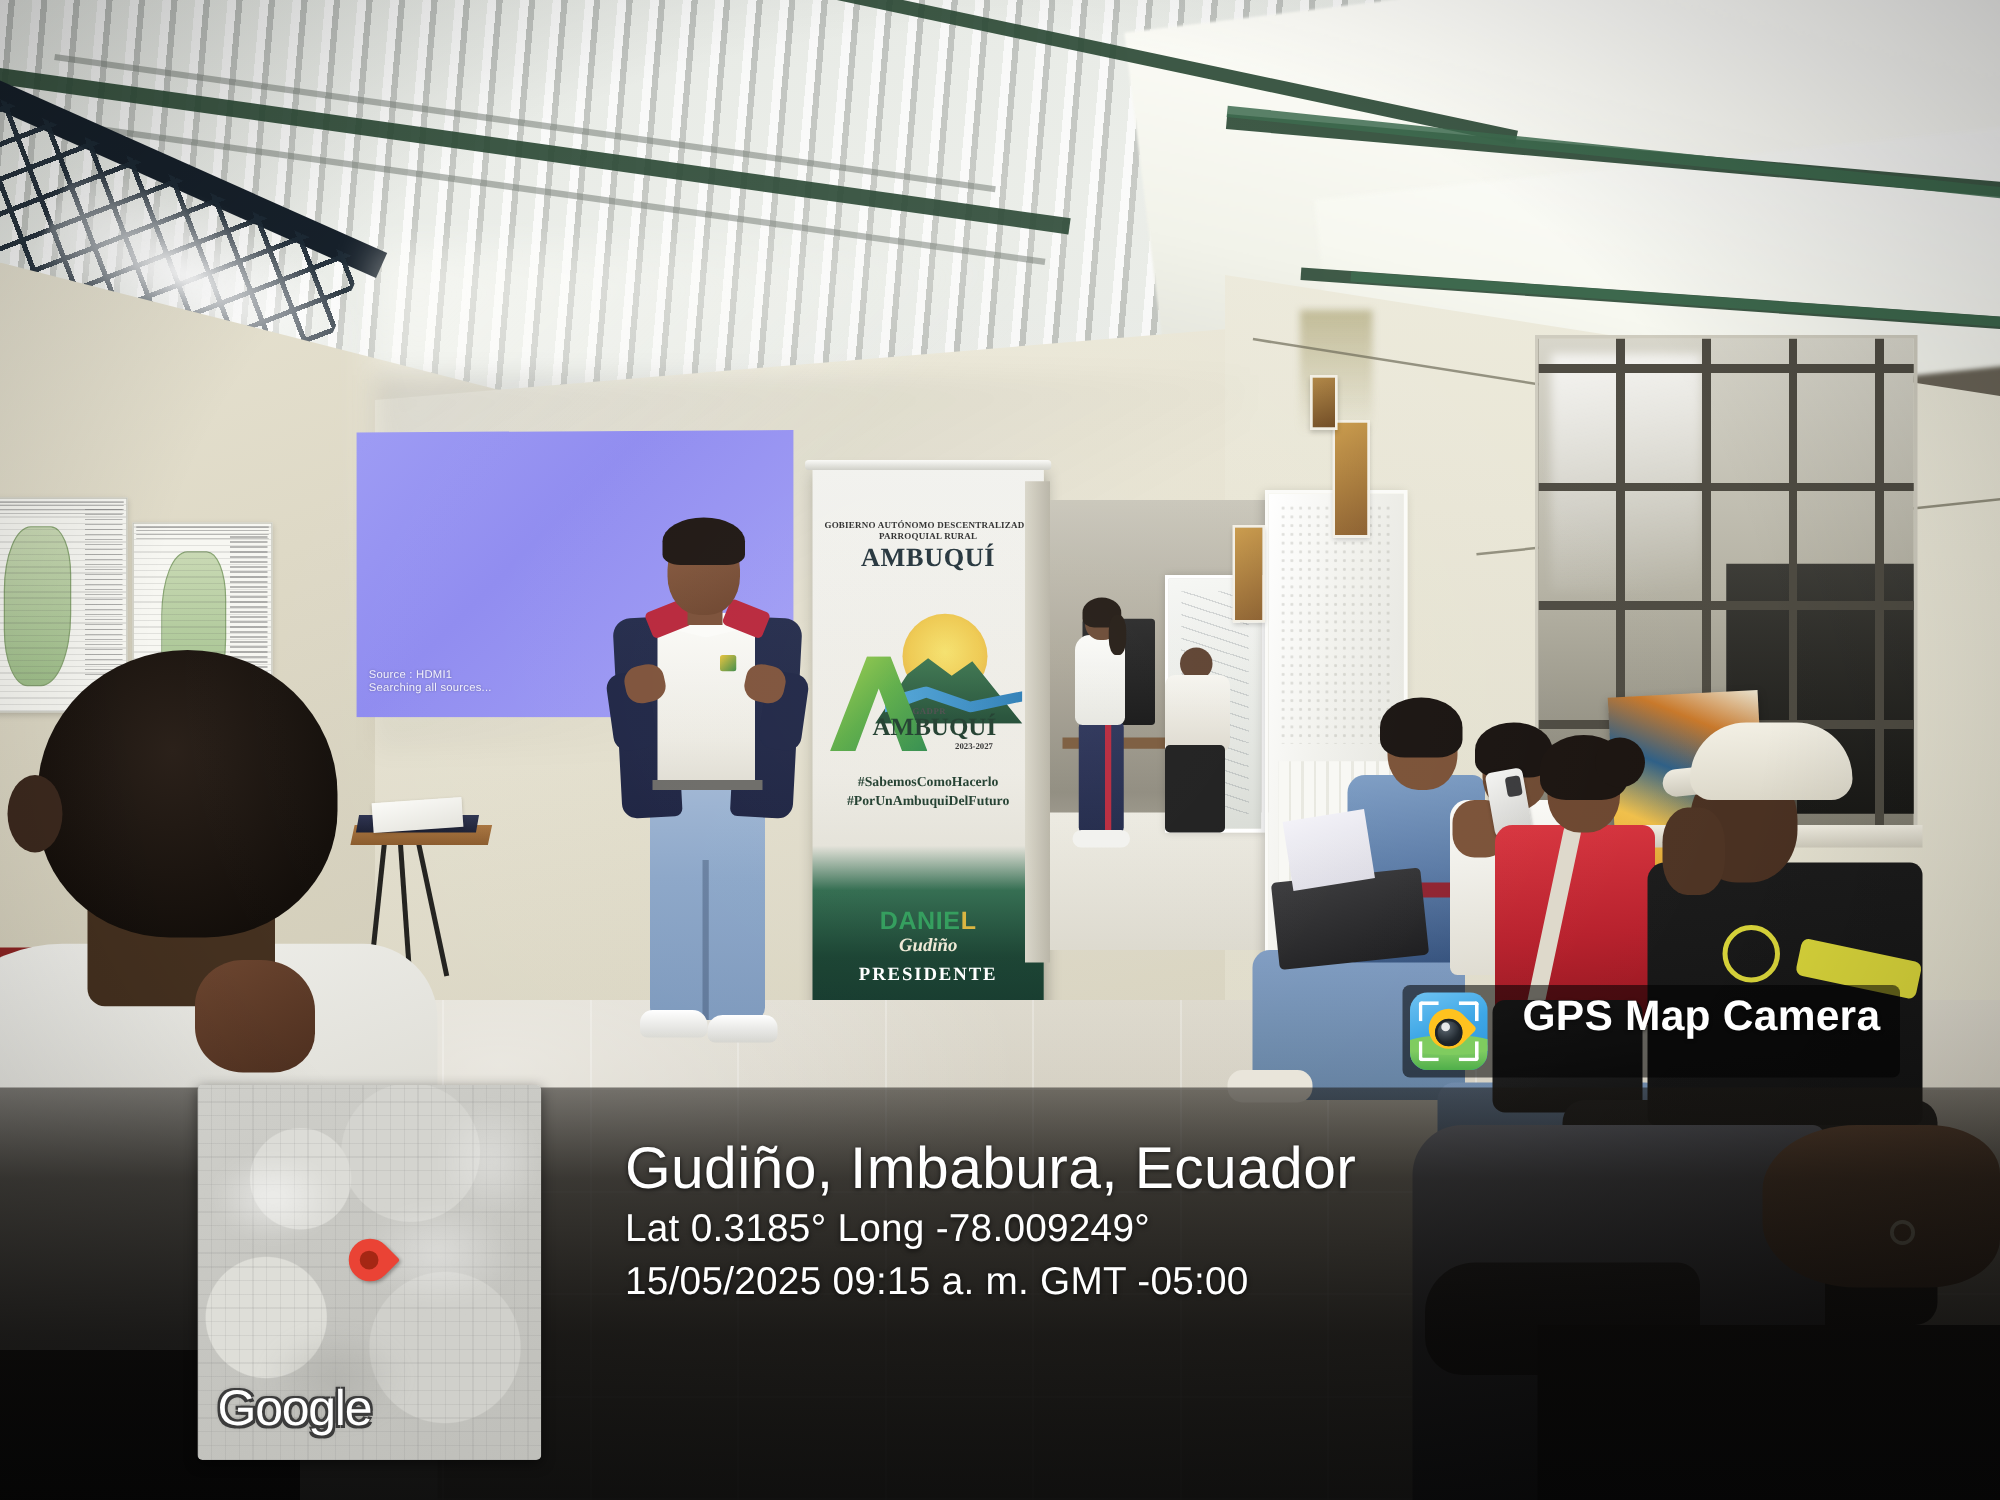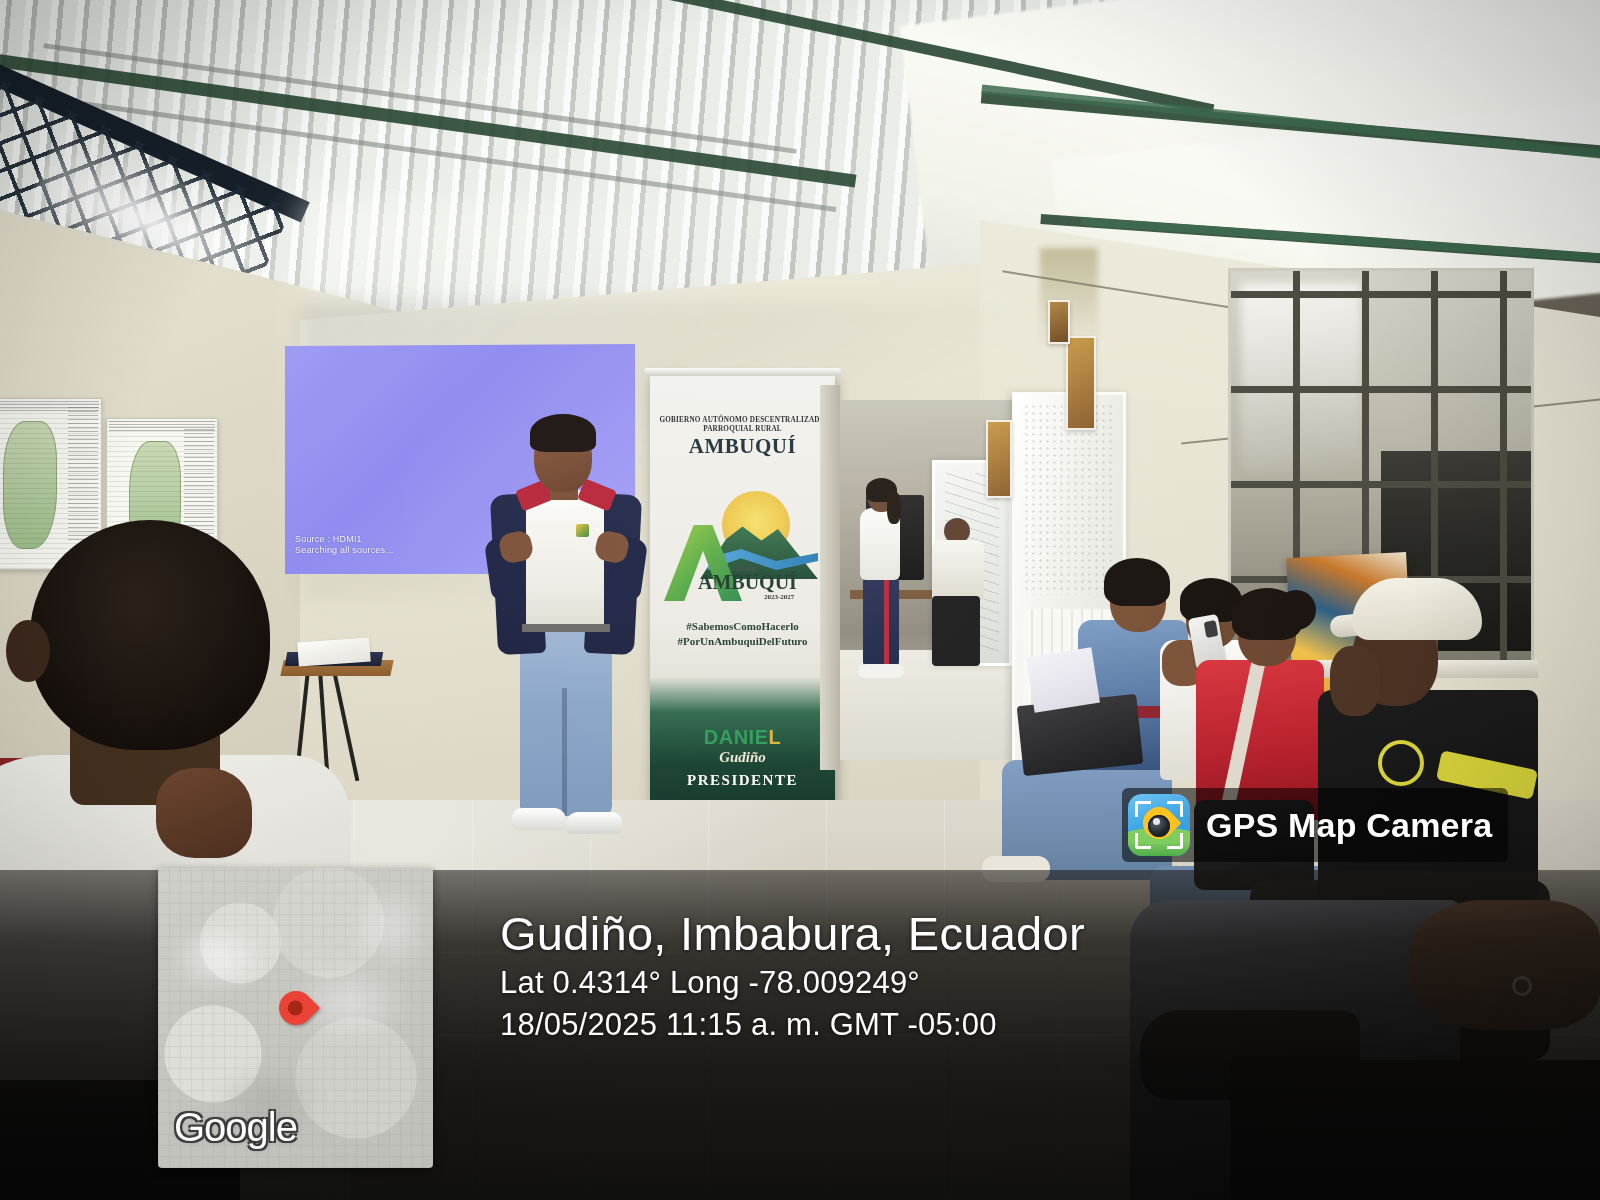--- a/index.html
+++ b/index.html
@@ -540,21 +540,21 @@
   .google-wm {
     position:absolute; left:16px; bottom:18px;
     font-family:"Liberation Sans", sans-serif; font-size:40px; font-weight:400;
     color:#ffffff; letter-spacing:-1px;
     text-shadow: -2px -2px 0 #3c3c3c, 2px -2px 0 #3c3c3c, -2px 2px 0 #3c3c3c, 2px 2px 0 #3c3c3c,
                  0 0 4px rgba(0,0,0,.6);
   }
 
   .gps-badge {
     position:absolute; left:1122px; top:788px;
-    display:flex; align-items:center; gap:16px;
+    display:flex; align-items:flex-start; gap:28px;
     padding:6px 16px 6px 6px;
     background: rgba(0,0,0,.55);
     border-radius:6px;
   }
   .gps-icon {
     width:62px; height:62px; border-radius:14px; position:relative; overflow:hidden;
     background: linear-gradient(160deg,#6fc3f2 0%, #3ea7e6 45%, #2b93d8 100%);
     flex: 0 0 auto;
   }
   .gps-icon .frame-c {
@@ -839,17 +839,17 @@
       <div class="frame-c fc-tl"></div>
       <div class="frame-c fc-tr"></div>
       <div class="frame-c fc-bl"></div>
       <div class="frame-c fc-br"></div>
     </div>
     <div class="gps-title">GPS Map Camera</div>
   </div>
 
   <div class="info-block">
     <div class="info-title">Gudiño, Imbabura, Ecuador</div>
-    <div class="info-line">Lat 0.4314° Long -78.009249°</div>
-    <div class="info-line">18/05/2025 11:15 a. m. GMT -05:00</div>
+    <div class="info-line">Lat 0.3185° Long -78.009249°</div>
+    <div class="info-line">15/05/2025 09:15 a. m. GMT -05:00</div>
   </div>
 
 </div>
 
 </body></html>

